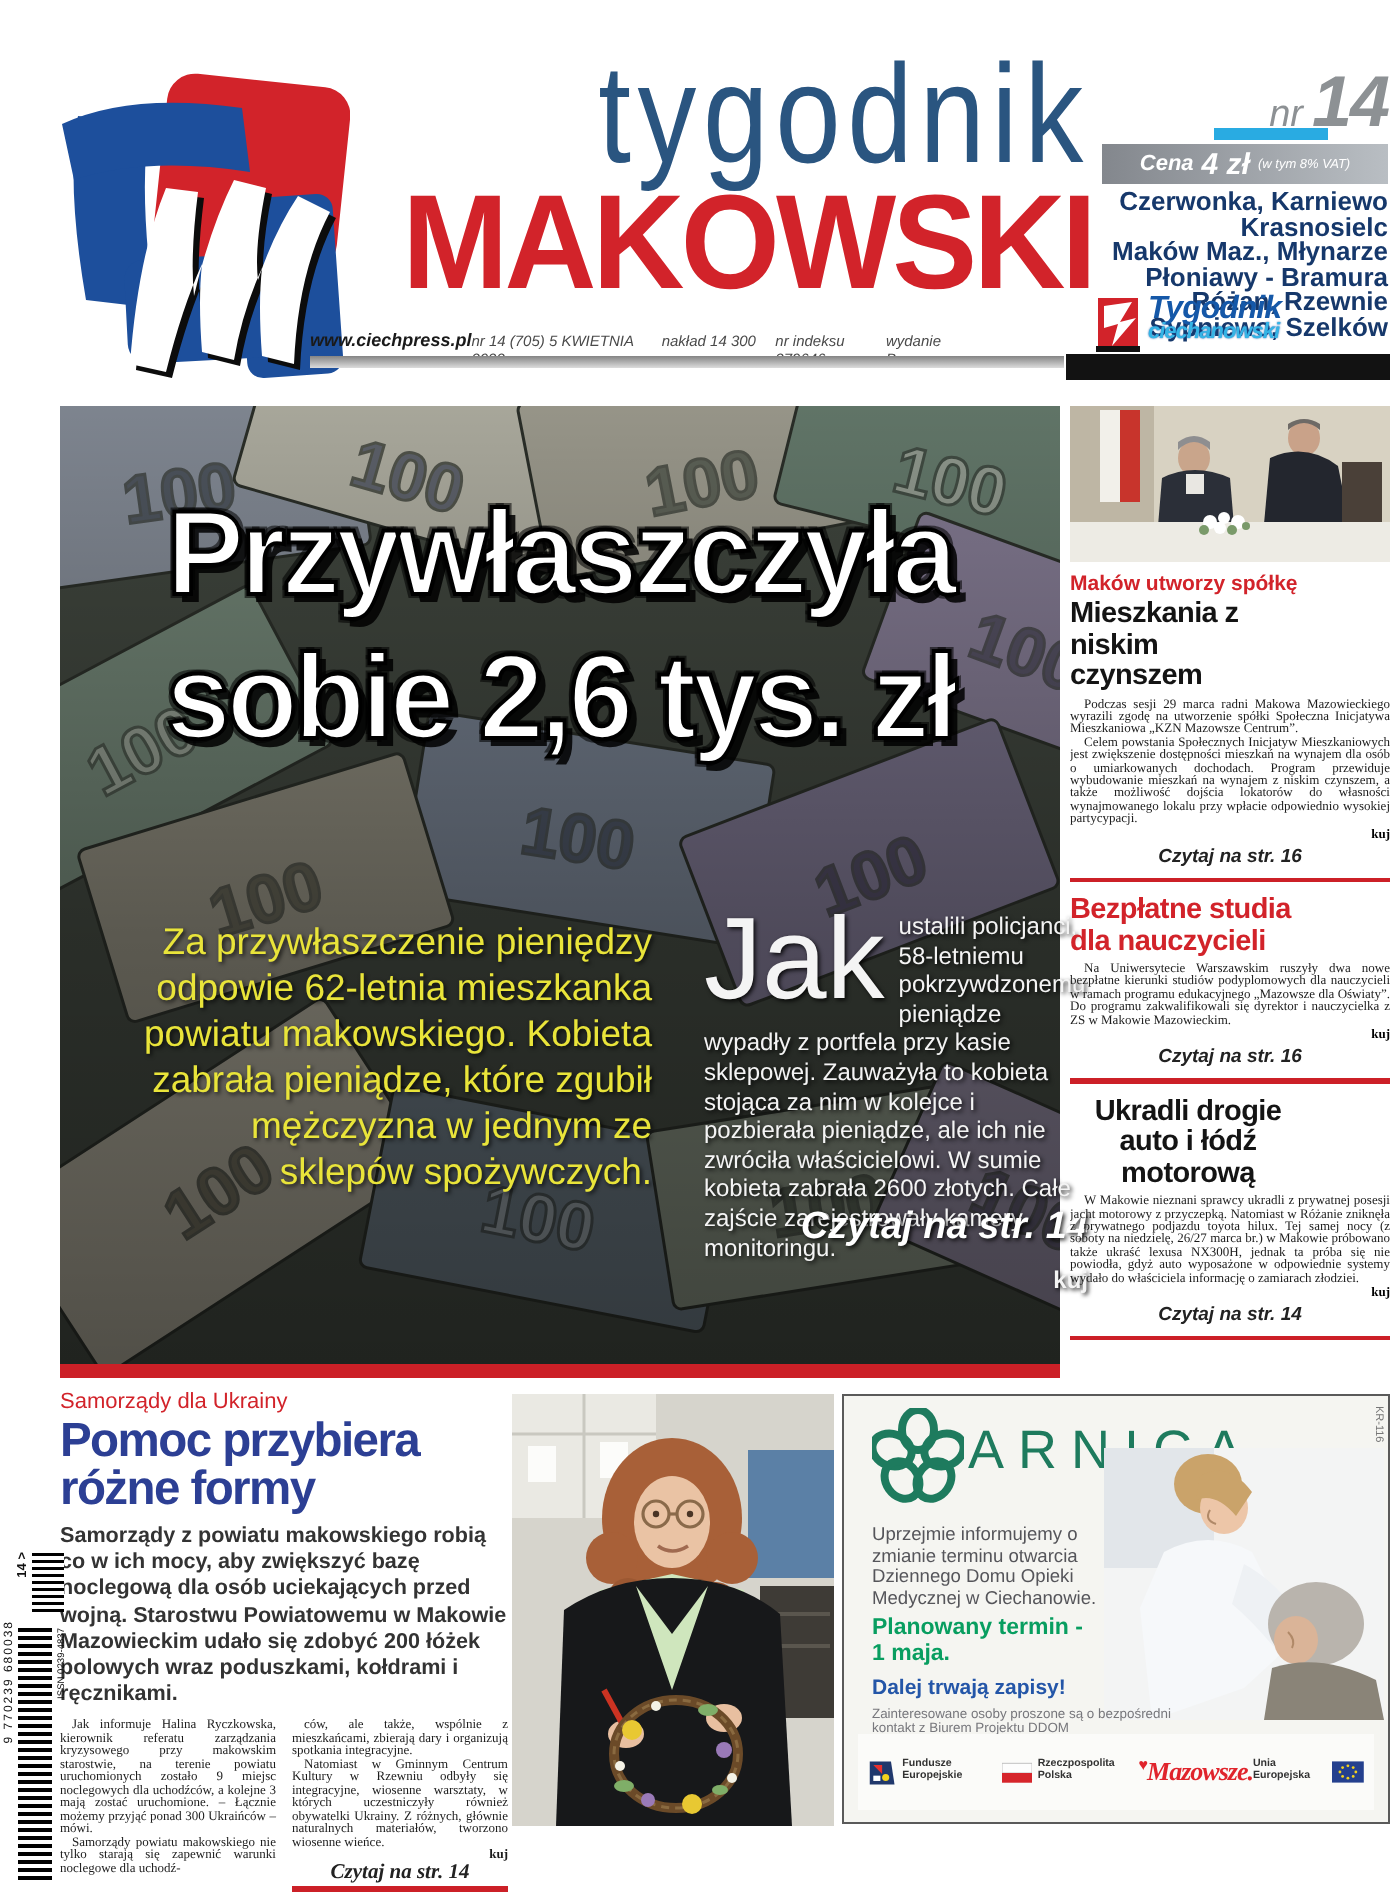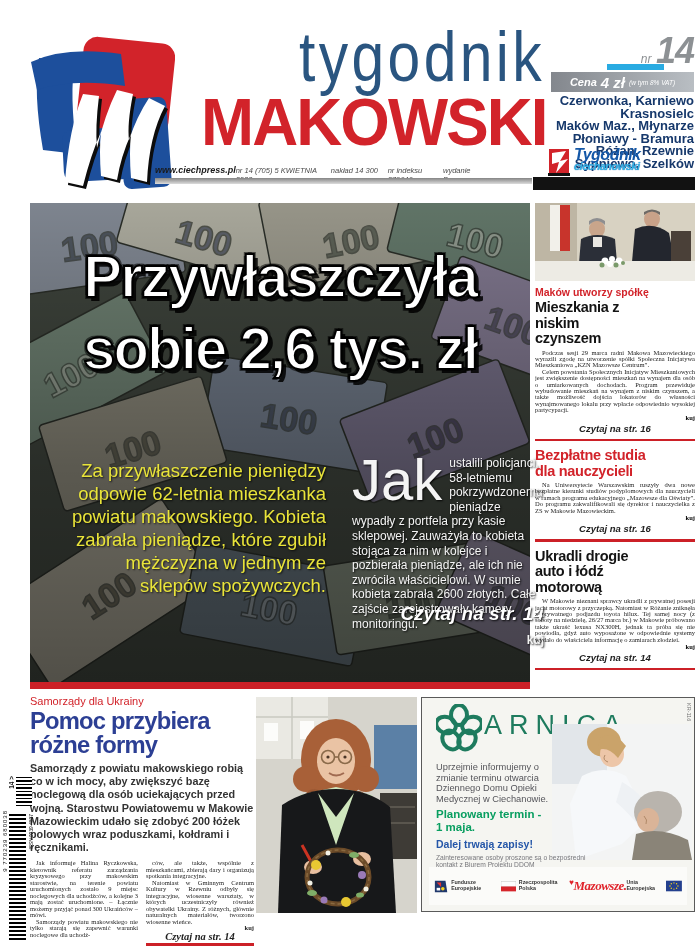--- a/index.html
+++ b/index.html
@@ -3,21 +3,21 @@
 <meta charset="utf-8">
 <style>
   html,body{margin:0;padding:0;background:#e8e8e8;}
   .page{position:relative;width:700px;height:950px;background:#fff;font-family:"Liberation Sans",sans-serif;overflow:hidden;margin:0 auto;padding-left:28px;}
   .abs{position:absolute;}
 
   
   .mast-top{left:185px;top:24px;width:360px;text-align:right;font-size:70px;font-weight:300;color:#2a5580;letter-spacing:4px;line-height:66px;transform:scaleX(.84);transform-origin:right top;}
   .mast-main{left:183px;top:84px;width:362px;text-align:right;font-size:67px;font-weight:bold;color:#d2232a;letter-spacing:-2px;line-height:76px;transform:scaleX(.95);transform-origin:right top;}
   .issue{left:548px;top:30px;width:146px;text-align:right;color:#8d9194;font-style:italic;}
-  .issue .nr{font-size:12px;}
+  .issue .nr{font-size:19px;}
   .issue .num{font-size:36px;font-weight:bold;letter-spacing:-1px;}
   .cyanbar{left:607px;top:64px;width:57px;height:6px;background:#29abe2;}
   .pricebar{left:551px;top:72px;width:143px;height:20px;background:linear-gradient(90deg,#83878d,#b9bec3);display:flex;align-items:center;justify-content:center;gap:4px;color:#fff;font-style:italic;}
   .pricebar .p1{font-size:11px;font-weight:bold;}
   .pricebar .p2{font-size:15px;font-weight:bold;}
   .pricebar .p3{font-size:6.5px;}
   .towns{left:548px;top:95px;width:146px;text-align:right;font-weight:bold;font-size:13px;line-height:12.6px;color:#16386b;}
   .sister{left:548px;top:146px;width:146px;height:32px;}
   .sister .glyph{position:absolute;left:0;top:1px;}
   .sister .t1{position:absolute;left:26px;top:0;font-size:16px;font-weight:bold;font-style:italic;color:#1558a8;letter-spacing:-0.5px;}
@@ -37,21 +37,21 @@
   .leadbody .dropcap{float:left;font-size:58px;line-height:44px;padding:2px 7px 0 0;font-weight:300;}
   .leadbody .byl{text-align:right;font-weight:bold;margin-top:2px;}
   .lead-read{position:absolute;left:300px;top:400px;width:214px;text-align:right;color:#fff;font-size:19px;font-weight:bold;font-style:italic;text-shadow:1px 1px 2px rgba(0,0,0,.85);}
 
   
   .sidebar{left:535px;top:203px;width:160px;height:496px;overflow:hidden;}
   .sb-photo{width:160px;height:78px;display:block;}
   .kicker{color:#d2232a;font-weight:bold;font-size:10.5px;margin-top:5px;}
   .sb-hl{font-size:14.5px;line-height:15.5px;font-weight:bold;color:#141414;margin-top:2px;letter-spacing:-0.3px;}
   .sb-hl.red{color:#d2232a;}
-  .w100{width:104px;} .w130{width:132px;} .w110{width:118px;}
+  .w100{width:104px;} .w130{width:132px;} .w110{width:118px;text-align:center;}
   .sb-body{font-family:"Liberation Serif",serif;font-size:6.5px;line-height:6.4px;color:#1c1c1c;text-align:justify;margin-top:3px;}
   .sb-body p{margin:0;text-indent:7px;}
   .sb-byl{text-align:right;font-family:"Liberation Serif",serif;font-size:6.5px;font-weight:bold;}
   .sb-read{text-align:center;font-weight:bold;font-style:italic;font-size:9.5px;color:#222;margin-top:2px;}
   .sb-div{height:2.5px;background:#cc2027;margin:5px 0 7px 0;}
 
   
   .bstory{left:30px;top:695px;width:224px;}
   .b-kicker{color:#d2232a;font-weight:normal;font-size:11px;}
   .b-hl{font-size:24px;line-height:24px;font-weight:bold;color:#2c3f94;letter-spacing:-0.8px;margin-top:2px;transform:scaleX(.99);transform-origin:left top;}

